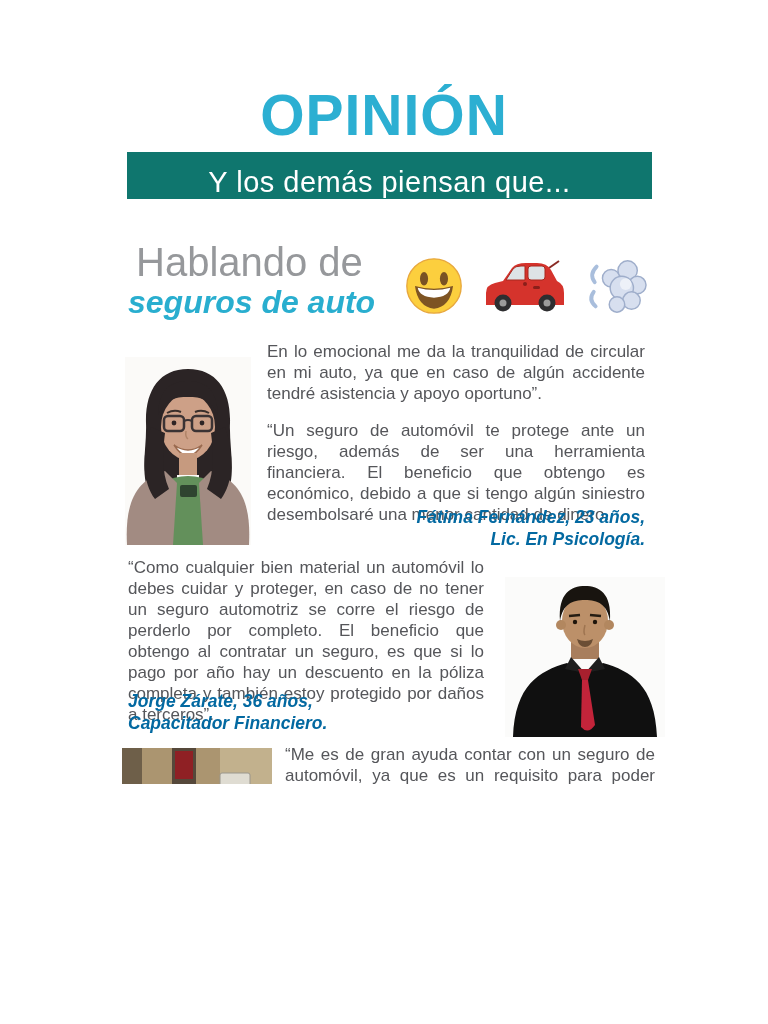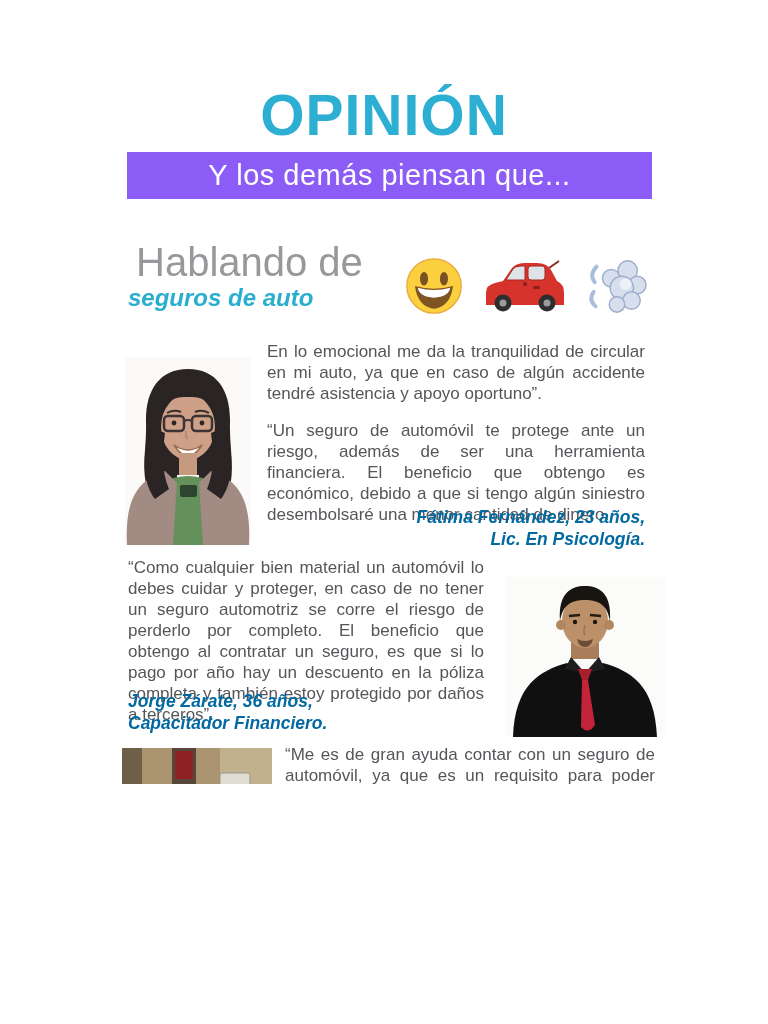--- a/index.html
+++ b/index.html
@@ -7,30 +7,30 @@
     position:relative; width:768px; height:784px; background:#ffffff;
     font-family:"Liberation Sans", sans-serif; overflow:hidden;
   }
   .title {
     position:absolute; top:82px; left:0; right:0; margin:0;
     text-align:center; font-size:57px; font-weight:800;
     color:#2CAFD2; letter-spacing:1px;
   }
   .banner {
     position:absolute; left:127px; top:152px; width:525px; height:47px;
-    background:#8b5cf6; display:flex; align-items:center; justify-content:center;
+    background:#0f766e; display:flex; align-items:flex-end; justify-content:center;
   }
   .banner-text { color:#ffffff; font-size:29px; letter-spacing:0.5px; }
   .heading-line1 {
     position:absolute; left:136px; top:240px;
     font-size:40px; color:#96989B;
   }
   .heading-line2 {
     position:absolute; left:128px; top:284px;
-    font-size:24px; font-weight:700; font-style:italic; color:#29AECF;
+    font-size:32px; font-weight:700; font-style:italic; color:#29AECF;
   }
   .emoji-row {
     position:absolute; left:405px; top:252px; width:242px; height:68px;
     display:flex; align-items:center; justify-content:space-between;
   }
   .quote {
     position:absolute; color:#55565A; font-size:17px; line-height:21px;
     text-align:justify;
   }
   .quote p { margin:0 0 16px 0; }

